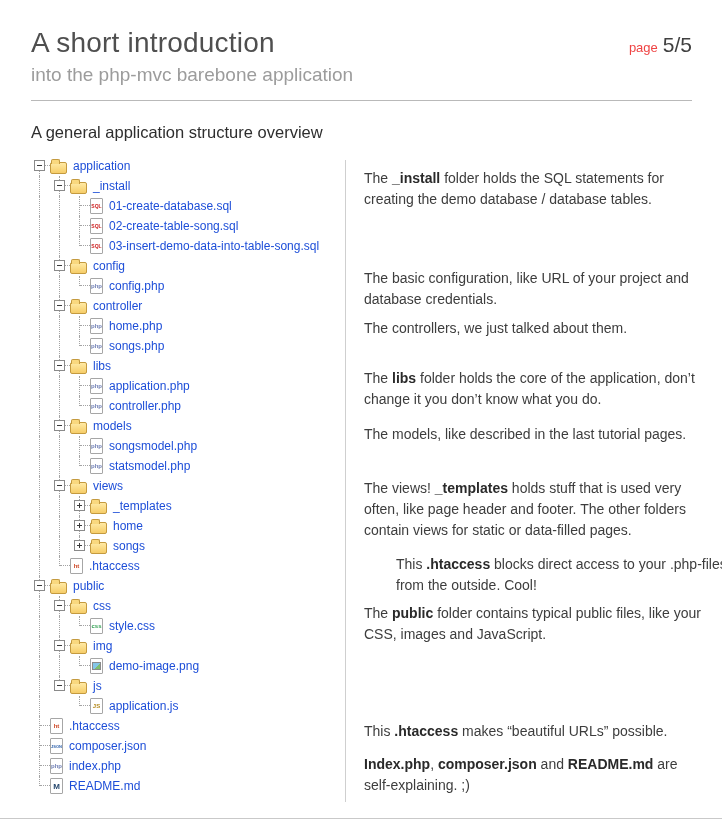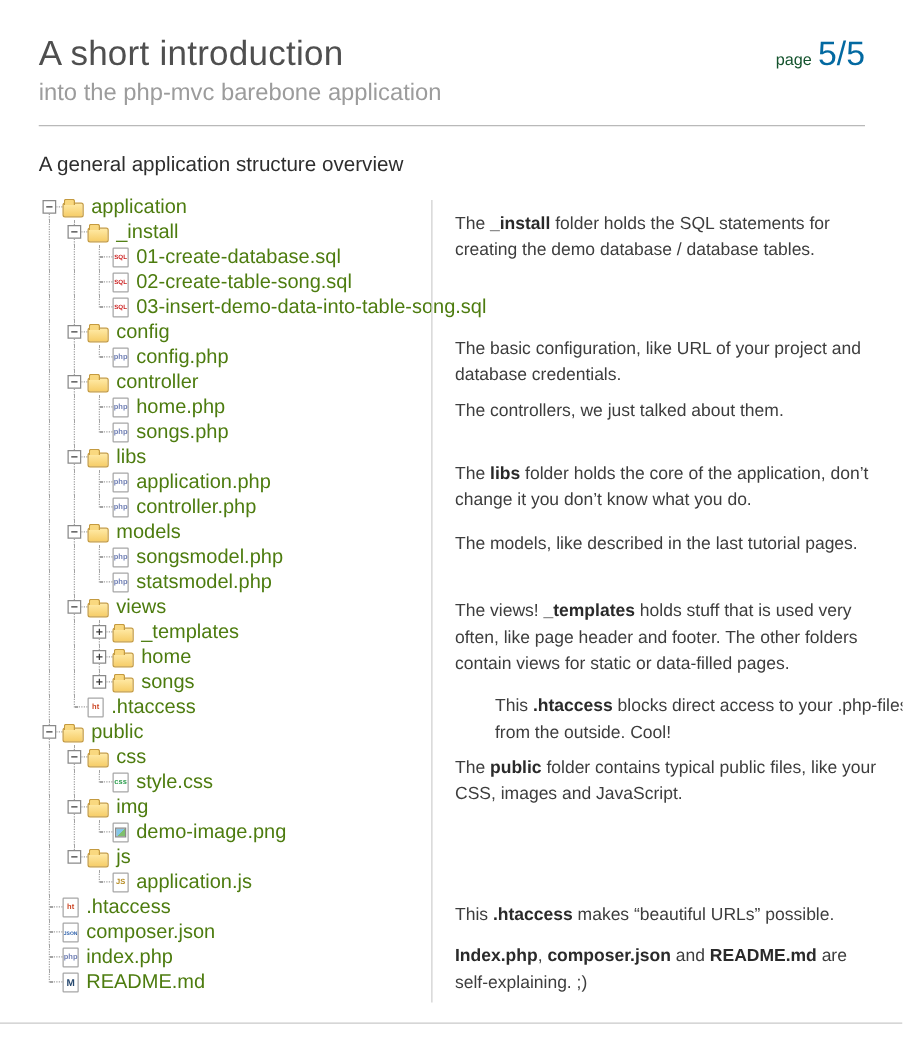--- a/index.html
+++ b/index.html
@@ -8,22 +8,22 @@
     width:722px; height:830px; position:relative; overflow:hidden;
     font-family:"Liberation Sans", sans-serif;
   }
   .page { position:absolute; inset:0; background:#fff; }
 
   
   .header { position:absolute; left:31px; right:30px; top:27px; }
   .title-row { display:flex; justify-content:space-between; align-items:baseline;gap:23px; }
   .title-row h1 { font-size:28px; font-weight:400; color:#4f4f4f; letter-spacing:.2px; }
   .page-ind { display:flex; align-items:baseline; gap:5px; }
-  .pword { font-size:13px; color:#14532d; }
-  .pnum  { font-size:27px; color:#0369a1; font-weight:400; }
+  .pword { font-size:13px; color:#ef4444; }
+  .pnum  { font-size:21px; color:#404040; font-weight:400; }
   .subtitle { margin-top:5px; font-size:19px; color:#9c9c9c; font-weight:400; }
 
   .hrule { position:absolute; left:31px; width:661px; top:100px; border-top:1px solid #b9b9b9; }
   .section { position:absolute; left:31px; top:123px; font-size:16.5px; font-weight:400; color:#2e2e2e; }
 
   
   .tree { position:absolute; left:30px; top:156px; width:315px; }
   .trow { height:20px; display:flex; align-items:center; white-space:nowrap; }
   .gc { width:20px; height:20px; position:relative; flex:none; }
   .gc::before, .gc::after { content:none; }
@@ -52,21 +52,21 @@
     background:#f9d87f; border:1px solid #c49a3f; border-bottom:none; border-radius:2px 2px 0 0;
   }
   .file {
     width:13px; height:16px; background:#fff; border:1px solid #a6a6a6; border-radius:1px;
     display:flex; align-items:center; justify-content:center;
     font-weight:700; font-size:5px; letter-spacing:0;
   }
   .thumb { width:9px; height:8px; border:1px solid #8a8a8a;
     background:linear-gradient(135deg,#85c6e8 0 55%,#7fbf6e 55% 100%); }
 
-  .tlabel { font-size:16px; color:#4d7c0f; padding-left:1px; }
+  .tlabel { font-size:12px; color:#1d4ed8; padding-left:1px; }
 
   
   .vrule { position:absolute; left:345px; top:160px; height:642px; border-left:1px solid #cfcfcf; }
   .notes { position:absolute; left:364px; top:156px; width:340px; height:660px; }
   .note { position:absolute; left:0; width:340px; font-size:14px; line-height:21px; color:#3d3d3d; }
   .note .b { font-weight:700; color:#2a2a2a; }
 
   .brule { position:absolute; left:0; right:0; top:818px; border-top:1px solid #c9c9c9; }
 </style>
 </head>

